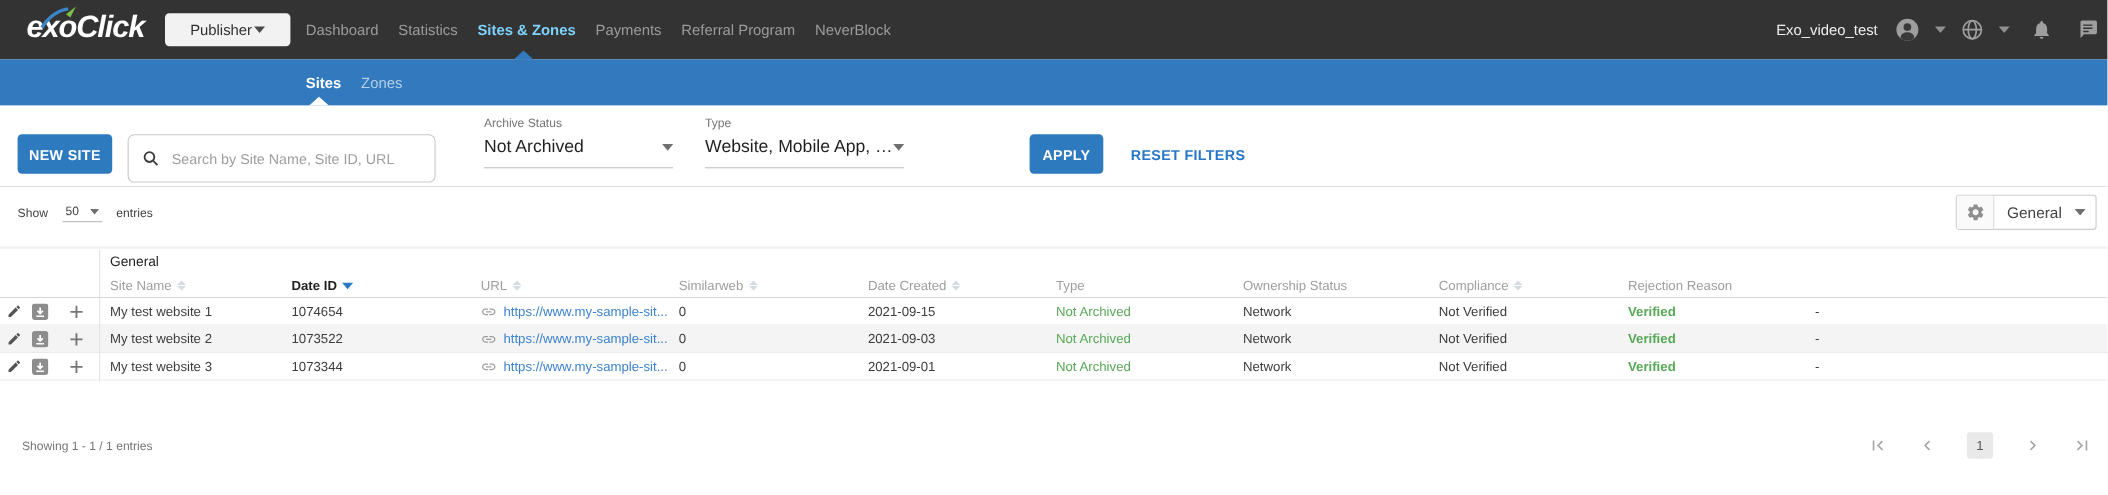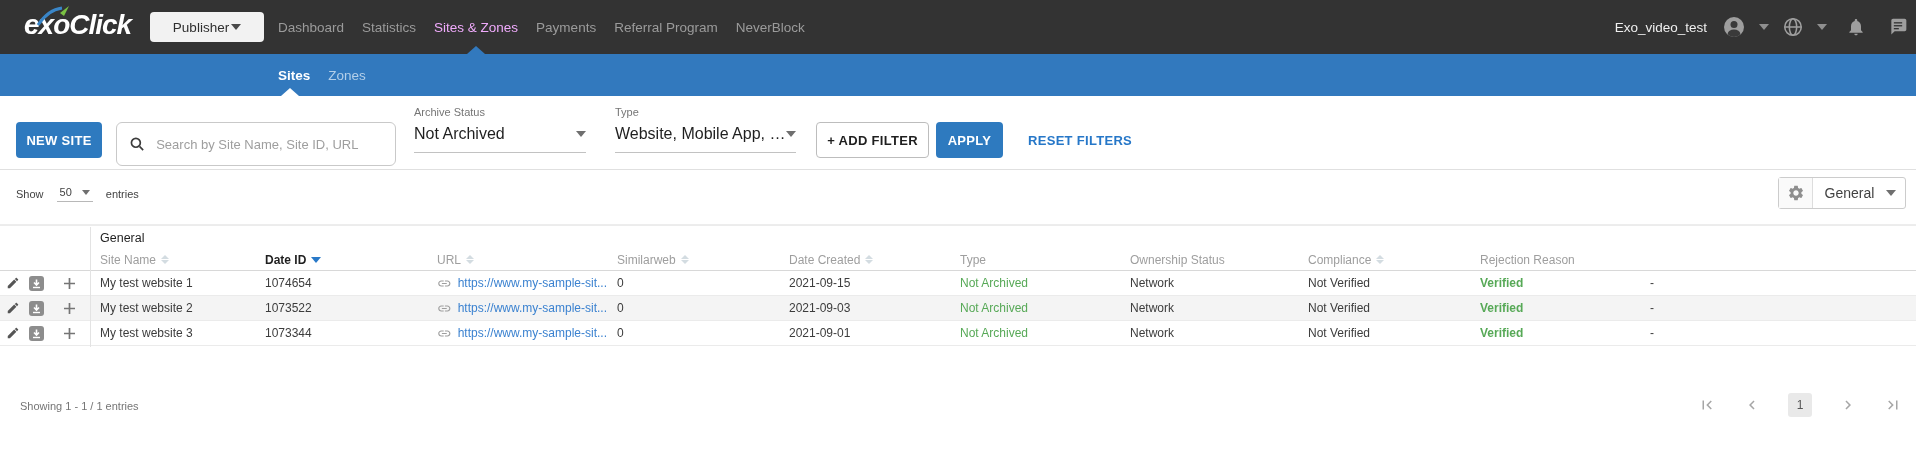--- a/index.html
+++ b/index.html
@@ -11,39 +11,39 @@
   }
   
   .topbar { position:absolute; top:0; left:0; width:1916px; height:54px; background:#333333; }
   .logo { position:absolute; left:24px; top:9px; font-style:italic; font-weight:bold; font-size:28px; color:#fff; letter-spacing:-1px; }
   .logo .logo-arrow { position:absolute; left:12px; top:-4px; }
   .publisher-pill { position:absolute; left:150px; top:12px; width:114px; height:30px; background:#f2f2f2; border:none; border-radius:4px; display:flex; align-items:center; justify-content:center; gap:2px; font-size:13.5px; color:#2f2f2f; cursor:pointer; font-family:inherit; }
   .caret-dn { width:0; height:0; border-left:5px solid transparent; border-right:5px solid transparent; border-top:6px solid #4a4a4a; }
   .caret-dn.light { border-top-color:#8f8f8f; border-left-width:5px; border-right-width:5px; }
   .mainnav { position:absolute; left:278px; top:0; height:54px; display:flex; align-items:center; gap:18px; }
   .nav-item { color:#9b9b9b; font-size:13.5px; cursor:pointer; white-space:nowrap; }
-  .nav-item.active { color:#f0abfc; font-weight:normal; }
+  .nav-item.active { color:#7dd3fc; font-weight:bold; }
   .nav-pointer { position:absolute; left:467px; top:46px; width:0; height:0; border-left:9px solid transparent; border-right:9px solid transparent; border-bottom:8px solid #3279be; }
   .topbar-right { position:absolute; right:8px; top:0; height:54px; display:flex; align-items:center; gap:13px; }
   .username { color:#efefef; font-size:13.5px; margin-right:2px; }
   .tb-icon { display:flex; align-items:center; cursor:pointer; }
   
   .subnav { position:absolute; top:54px; left:0; width:1916px; height:42px; background:#3279be; }
   .tabs { position:absolute; left:278px; top:0; height:42px; display:flex; align-items:center; gap:18px; }
   .tab { font-size:13.5px; color:#b3cfe9; cursor:pointer; }
   .tab.active { color:#ffffff; font-weight:bold; }
   .tab-pointer { position:absolute; left:281px; top:34px; width:0; height:0; border-left:9px solid transparent; border-right:9px solid transparent; border-bottom:8px solid #ffffff; }
   
   .filter-bar { position:absolute; top:96px; left:0; width:1916px; height:74px; background:#fff; border-bottom:1px solid #e0e0e0; }
   .btn { font-family:inherit; font-size:13px; font-weight:bold; border-radius:4px; cursor:pointer; letter-spacing:.3px; }
   .new-site-btn { position:absolute; left:16px; top:26px; width:86px; height:36px; background:#2e7abf; border:none; color:#fff; }
   .search-box { position:absolute; left:116px; top:26px; width:280px; height:44px; border:1px solid #c9c9c9; border-radius:6px; display:flex; align-items:center; padding:0 12px; gap:9px; background:#fff; }
   .search-box input { border:none; outline:none; font-size:13px; color:#333; width:100%; font-family:inherit; background:transparent; }
   .search-box input::placeholder { color:#9e9e9e; }
-  .dropdown { position:absolute; top:10px; cursor:pointer; }
+  .dropdown { position:absolute; top:10px; cursor:pointer;margin-left:26px; }
   .dd-archive { left:414px; width:172px; }
   .dd-type { left:615px; width:181px; }
   .dd-label { font-size:11px; color:#757575; }
   .dd-value { margin-top:7px; font-size:16px; color:#1f1f1f; border-bottom:1px solid #c2c2c2; padding-bottom:9px; display:flex; justify-content:space-between; align-items:center; white-space:nowrap; }
   .dd-value .txt { overflow:hidden; text-overflow:ellipsis; }
   .add-filter-btn { position:absolute; left:816px; top:26px; width:113px; height:36px; background:#fff; border:1px solid #bdbdbd; color:#1f1f1f; }
   .apply-btn { position:absolute; left:936px; top:26px; width:67px; height:36px; background:#2e7abf; border:none; color:#fff; }
   .reset-btn { position:absolute; left:1022px; top:26px; height:36px; line-height:36px; color:#2677c8; font-weight:bold; font-size:13px; background:none; border:none; letter-spacing:.3px; cursor:pointer; font-family:inherit; }
   
   .list-controls { position:absolute; top:170px; left:0; width:1916px; height:55px; border-bottom:1px solid #ededed; background:#fff; }
@@ -172,21 +172,20 @@
       <span class="caret-dn" style="border-top-color:#6f6f6f"></span>
     </div>
   </div>
   <div class="dropdown dd-type">
     <div class="dd-label">Type</div>
     <div class="dd-value">
       <span class="txt">Website, Mobile App, Ne...</span>
       <span class="caret-dn" style="border-top-color:#6f6f6f"></span>
     </div>
   </div>
-  <button class="btn add-filter-btn"><span>+</span> <span>ADD FILTER</span></button>
   <button class="btn apply-btn">APPLY</button>
   <button class="reset-btn">RESET FILTERS</button>
 </div>
 
 <div class="list-controls">
   <div class="show-entries">
     <span>Show</span>
     <span class="page-size">
       <span>50</span>
       <span class="caret-dn" style="border-top-color:#6f6f6f;border-left-width:4px;border-right-width:4px;border-top-width:5px;"></span>

